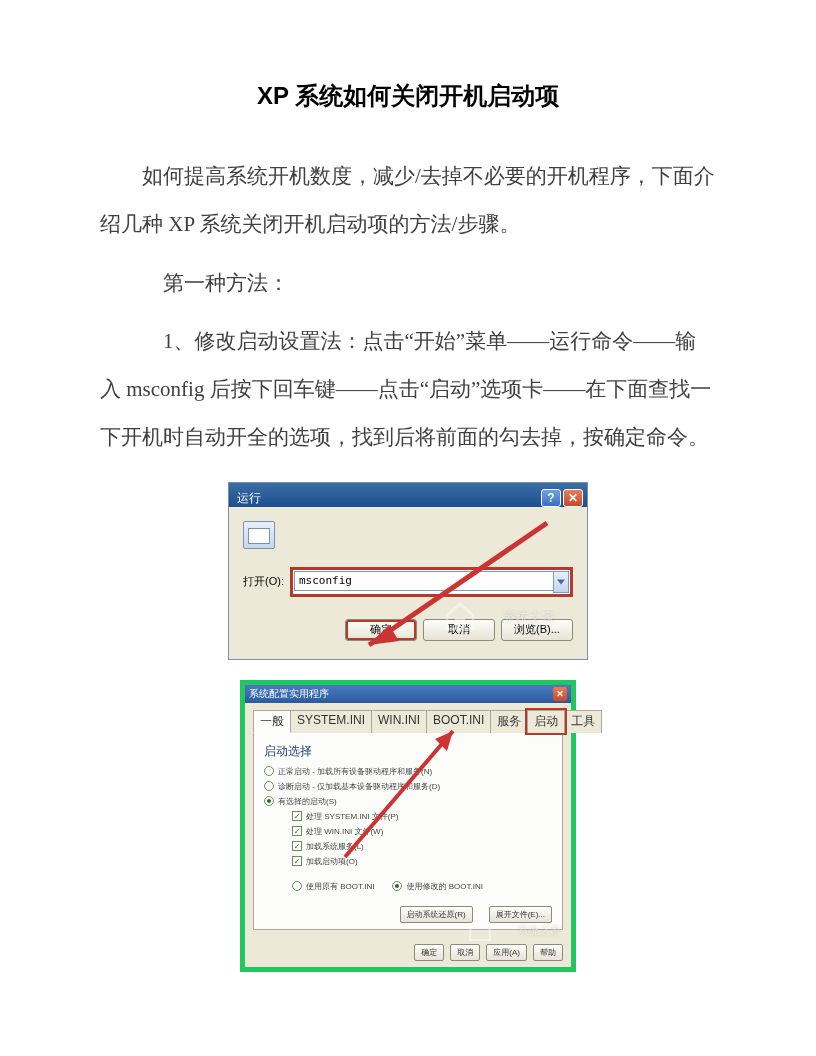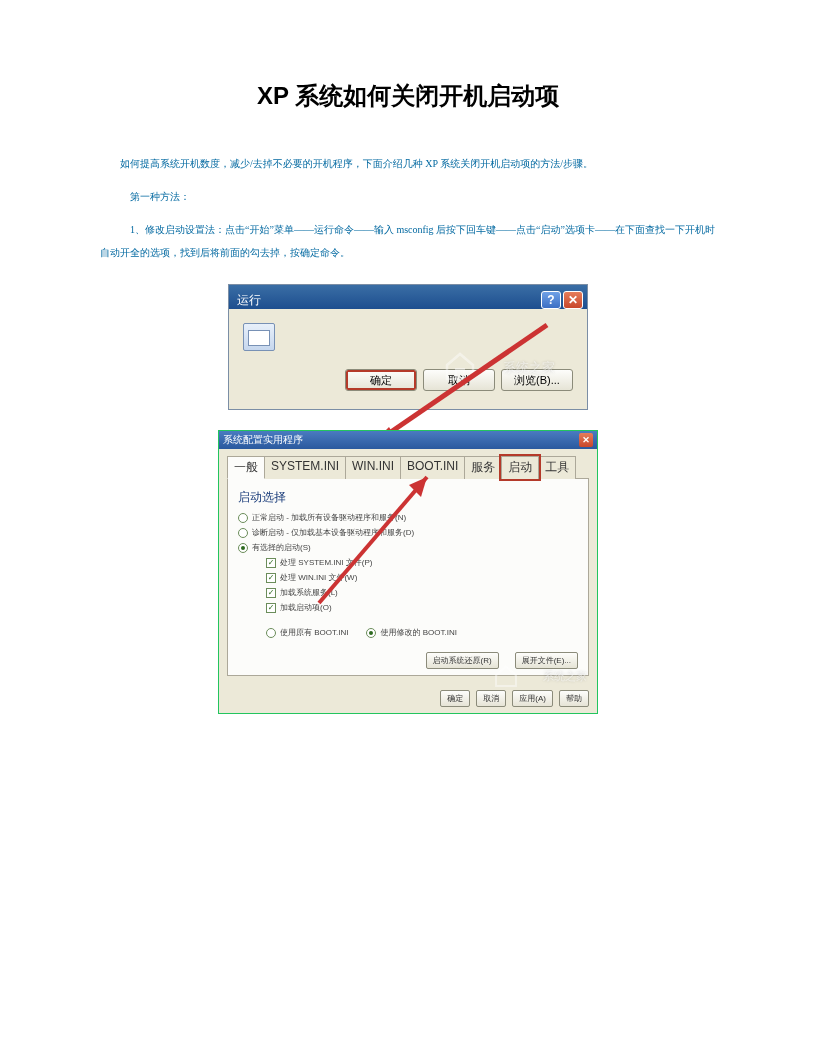--- a/index.html
+++ b/index.html
@@ -12,25 +12,25 @@
     padding: 80px 100px 40px 100px;
   }
   .title {
     text-align: center;
     font-size: 24px;
     font-weight: bold;
     margin-bottom: 40px;
     font-family: "SimHei", "黑体", sans-serif;
   }
   .para {
-    font-size: 10px;
+    font-size: 21px;
     line-height: 2.3;
     text-indent: 2em;
     margin-bottom: 10px;
-    color: #0369a1;
+    color: #404040;
   }
   .indent-more { text-indent: 3em; }
   .figures {
     margin-top: 20px;
     display: flex;
     flex-direction: column;
     align-items: center;
     gap: 20px;
   }
   
@@ -146,23 +146,23 @@
     font-size: 13px;
     font-family: Liberation Serif, serif;
     text-shadow: 0 0 3px rgba(0,0,0,0.2);
   }
   .wm-house {
     position:absolute;
     opacity:0.45;
   }
   
   .msc-dialog {
-    width: 380px;
+    width: 336px;
     background:#ece9d8;
-    border:1px solid #22c55e;
+    border:5px solid #22c55e;
     font-family:"Tahoma","SimSun",sans-serif;
     font-size: 9px;
     color:#333;
     position:relative;
   }
   .msc-titlebar {
     background: linear-gradient(#4a7bc0,#2a599e);
     color:#fff;
     height:18px;
     padding:0 4px;
@@ -247,20 +247,31 @@
       <span>运行</span>
       <div class="t-buttons">
         <div class="t-btn t-help">?</div>
         <div class="t-btn t-close">✕</div>
       </div>
     </div>
     <div class="run-body">
       <div class="run-top">
         <div class="run-icon"></div>
       </div>
+      <div class="run-row">
+        <span class="run-label">打开(O):</span>
+        <div class="run-combo">
+          <input class="run-input" value="msconfig" style="">
+          <div class="run-dd">
+            <svg viewBox="0 0 10 6">
+                <path d="M0 0 L5 6 L10 0 Z" fill="#4a6b99"></path>
+              </svg>
+          </div>
+        </div>
+      </div>
       <div class="run-buttons">
         <div class="win-btn primary-outline">确定</div>
         <div class="win-btn">取消</div>
         <div class="win-btn">浏览(B)...</div>
       </div>
 
       <svg class="wm-house" style="right:110px;bottom:28px;width:34px;height:30px;" viewBox="0 0 34 30">
         <path d="M4 14 L17 3 L30 14 L30 28 L4 28 Z" fill="none" stroke="#fff" stroke-width="2.5"></path>
         <rect x="13" y="18" width="8" height="10" fill="none" stroke="#fff" stroke-width="2"></rect>
       </svg>

